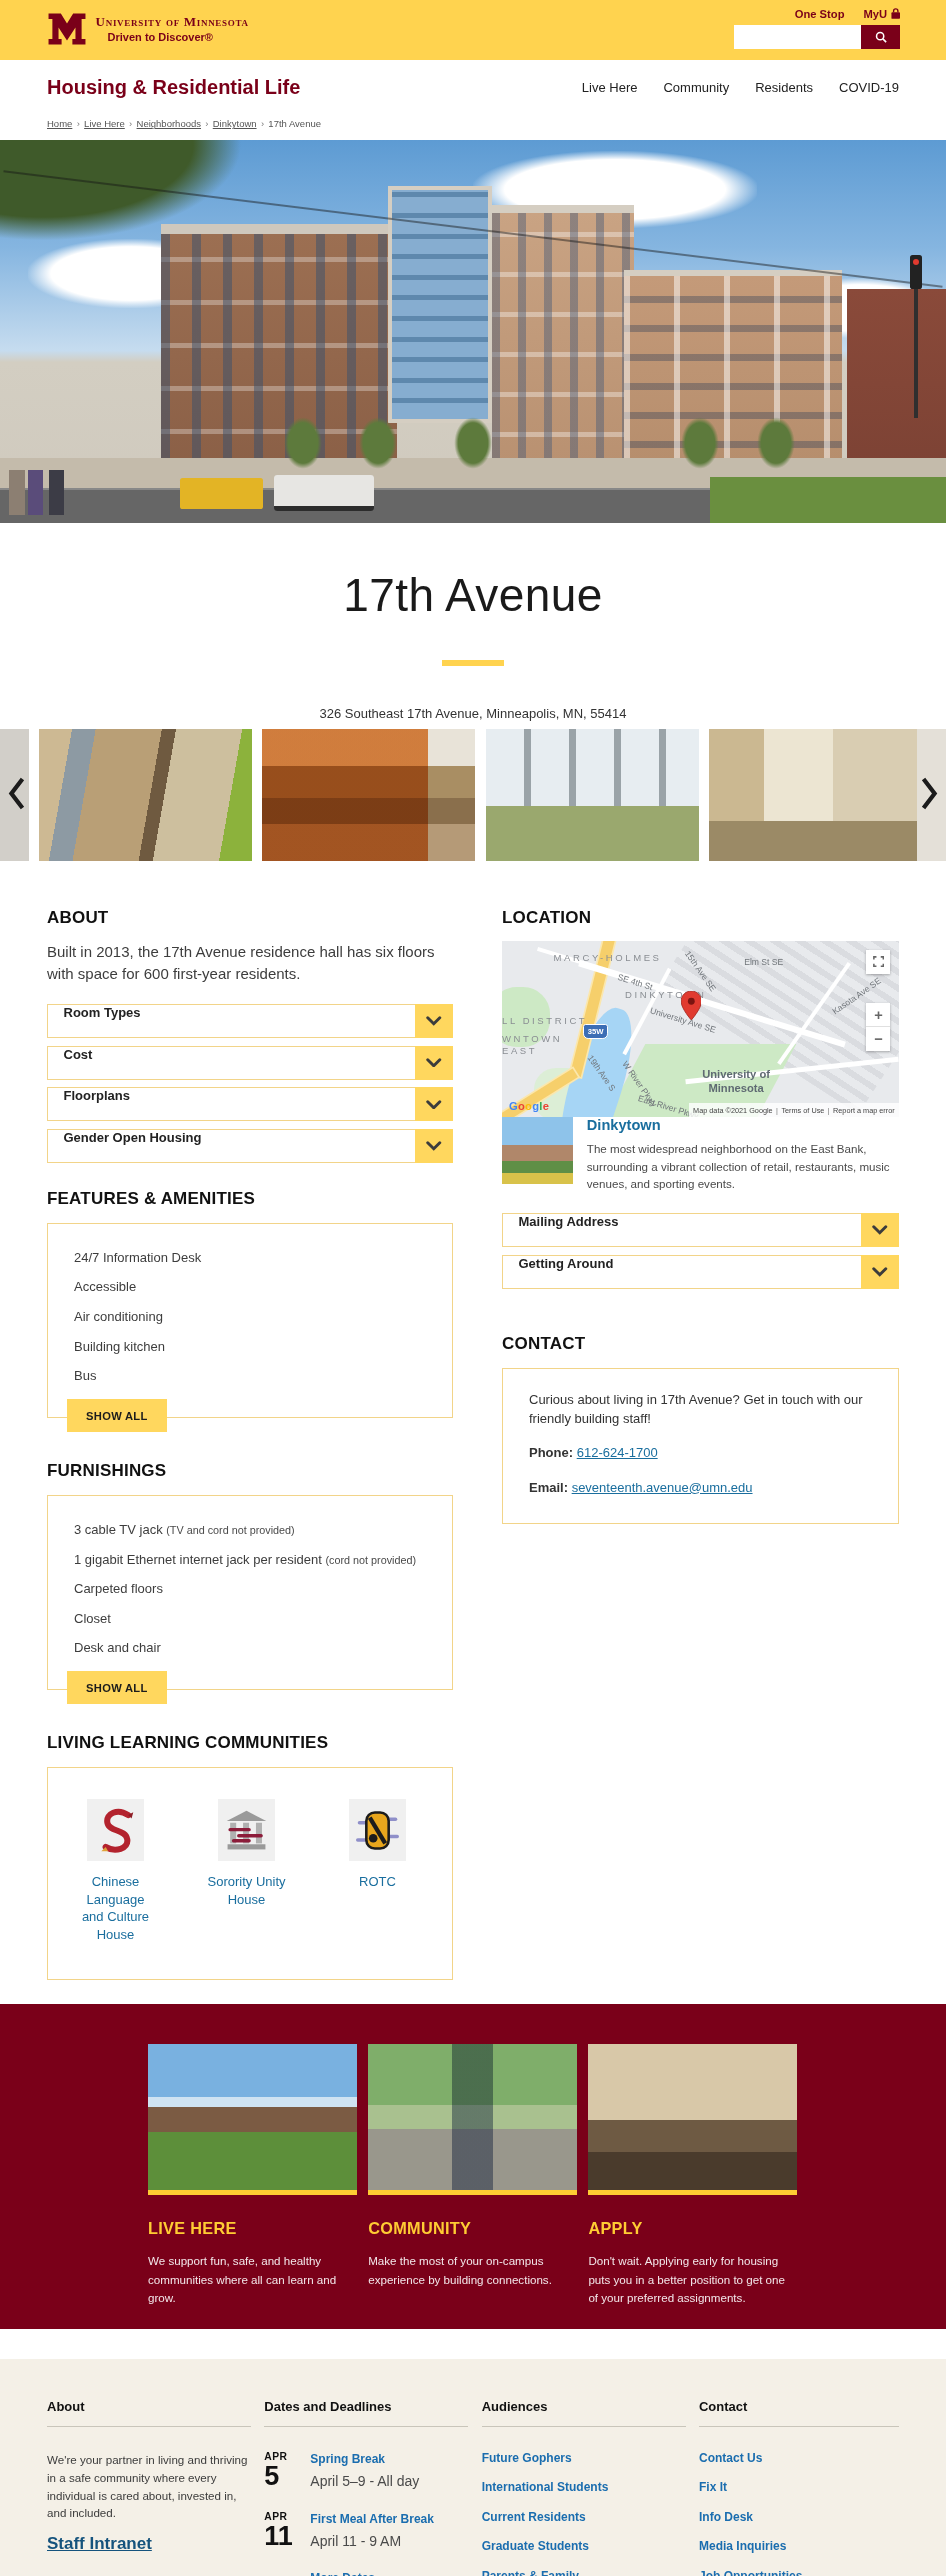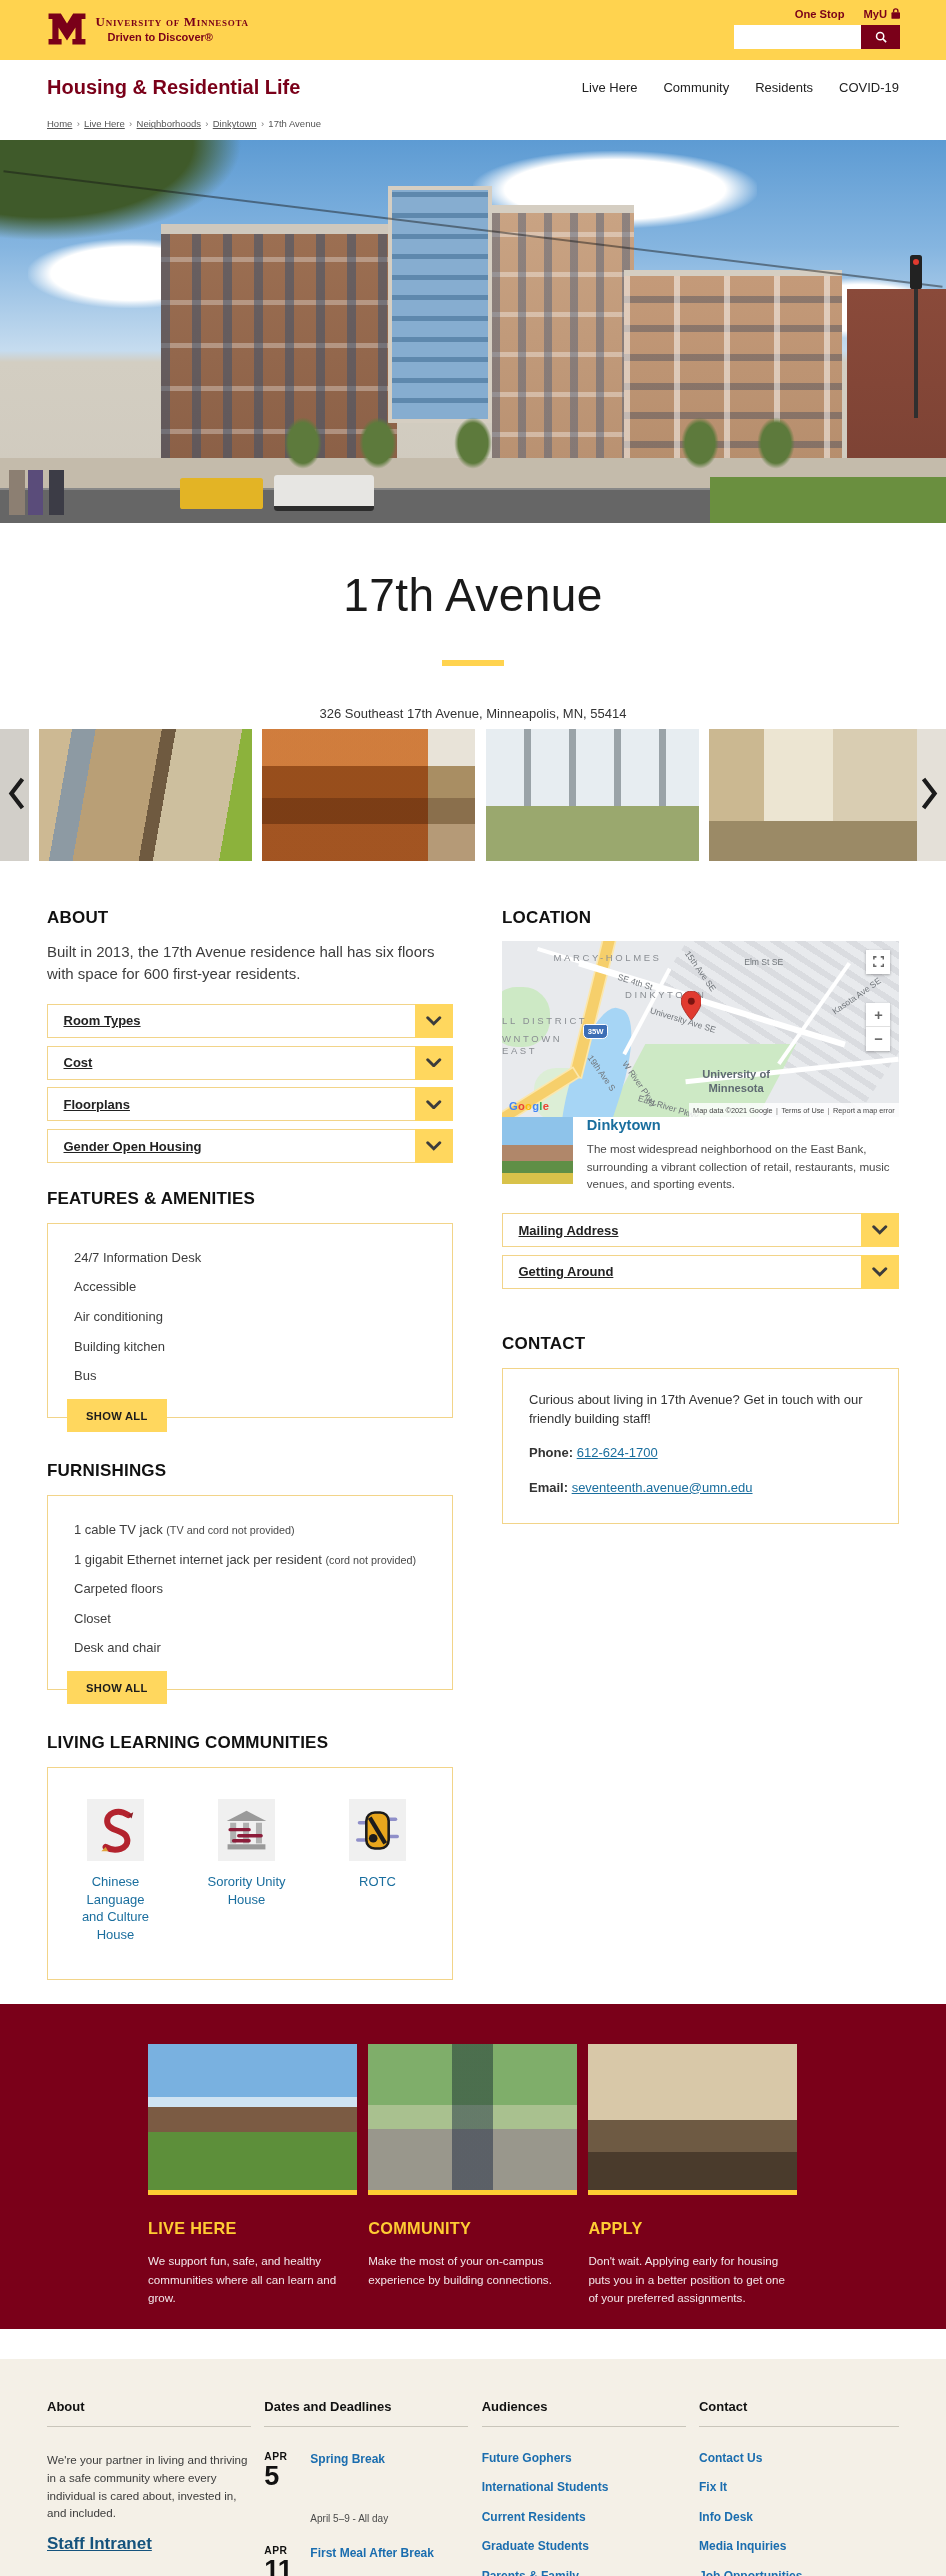--- a/index.html
+++ b/index.html
@@ -90,22 +90,22 @@
   .edge-sliver { position: absolute; top: 0; width: 29px; height: 132px; background: #d2cfc9; }
   .edge-l { left: 0; } .edge-r { right: 0; background: #e4e0d8; }
   .car-arrow { position: absolute; top: 50%; transform: translateY(-50%); background: none; border: none; cursor: pointer; }
   .car-prev { left: 6.9px; } .car-next { right: 6.9px; }
 
   
   .content { display: grid; grid-template-columns: 406px 397px; justify-content: space-between; padding: 47px 47px 0; }
   .sec-h { font-size: 17px; font-weight: 800; color: #111; letter-spacing: 0.2px; margin-bottom: 13.8px; }
   .lede { font-size: 15px; color: #3d3d3d; line-height: 1.45; margin-bottom: 19px; }
 
-  .acc { position: relative; background: #fff; border: 0.9px solid #f2d489; height: 34px; display: flex; align-items: center;
-         padding-left: 15.5px; margin-bottom: 7.7px; font-weight: 700; font-size: 13px; color: #222; cursor: pointer; text-decoration: underline; }
+  .acc { position: relative; background: #fff; border: 0.9px solid #f2d489; height: 34px; display: flex; 
+         padding-left: 15.5px; margin-bottom: 7.7px; font-weight: 700; font-size: 13px; color: #222; cursor: pointer; }
   .acc .chevcell { position: absolute; right: -0.9px; top: -0.9px; bottom: -0.9px; width: 38px; background: #ffd75e;
          display: flex; align-items: center; justify-content: center; }
 
   .listbox { position: relative; border: 0.9px solid #f2d489; padding: 26px 26px 34px; margin-bottom: 43px; }
   .listbox li { list-style: none; font-size: 13px; color: #3d3d3d; margin-bottom: 14.6px; }
   .listbox li:last-child { margin-bottom: 0; }
   .note { font-size: 10.8px; color: #4a4a4a; }
   .show-all { position: absolute; left: 19px; bottom: -14.6px; background: #ffd75e; border: none; cursor: pointer;
               font-weight: 800; font-size: 11.2px; letter-spacing: 0.3px; color: #1c1c1c; padding: 10.3px 19px; font-family: inherit; }
 
@@ -182,21 +182,21 @@
   .footer { background: #f4f0e7; padding: 40px 47px 60px; display: grid;
             grid-template-columns: 204px 204px 204px 200px; justify-content: space-between; }
   .footer h4 { font-size: 13px; font-weight: 700; color: #111; padding-bottom: 11.2px; border-bottom: 0.9px solid #c9c5ba; margin-bottom: 24px; }
   .f-about p { font-size: 11.6px; color: #3c3c3c; line-height: 1.55; }
   .f-staff { display: inline-block; margin-top: 12px; color: #15537d; font-weight: 700; font-size: 17px; text-decoration: underline; }
   .f-event { display: flex; margin-bottom: 20.6px; }
   .f-cal { width: 46px; flex: 0 0 auto; }
   .f-mon { font-size: 10.3px; font-weight: 800; color: #111; letter-spacing: 0.4px; }
   .f-day { font-size: 27px; font-weight: 800; color: #111; line-height: 1.05; }
   .f-etitle { color: #1a6daf; font-weight: 700; font-size: 12px; margin-bottom: 7.7px; display: inline-block; text-decoration: none; }
-  .f-ewhen { font-size: 10px; color: #4a4a4a; margin-top: 40px; }
+  .f-ewhen { font-size: 14px; color: #4a4a4a; }
   .f-more { color: #1a6daf; font-weight: 700; font-size: 12px; text-decoration: none; margin-left: 46px; }
   .f-links a { display: block; color: #1a6daf; font-weight: 700; font-size: 12px; text-decoration: none; margin-bottom: 15.5px; }
 </style>
 </head>
 <body>
 
 <div class="page">
 
   <header class="masthead">
     <div class="logo-wrap">
@@ -349,21 +349,21 @@
             <li>Bus</li>
           </ul>
           <button class="show-all">SHOW ALL</button>
         </div>
       </section>
 
       <section>
         <h2 class="sec-h">FURNISHINGS</h2>
         <div class="listbox">
           <ul>
-            <li><span>1 cable TV jack</span> <span class="note">(TV and cord not provided)</span></li>
+            <li><span>3 cable TV jack</span> <span class="note">(TV and cord not provided)</span></li>
             <li><span>1 gigabit Ethernet internet jack per resident</span> <span class="note">(cord not provided)</span></li>
             <li><span>Carpeted floors</span></li>
             <li><span>Closet</span></li>
             <li><span>Desk and chair</span></li>
           </ul>
           <button class="show-all">SHOW ALL</button>
         </div>
       </section>
 
       <section>

